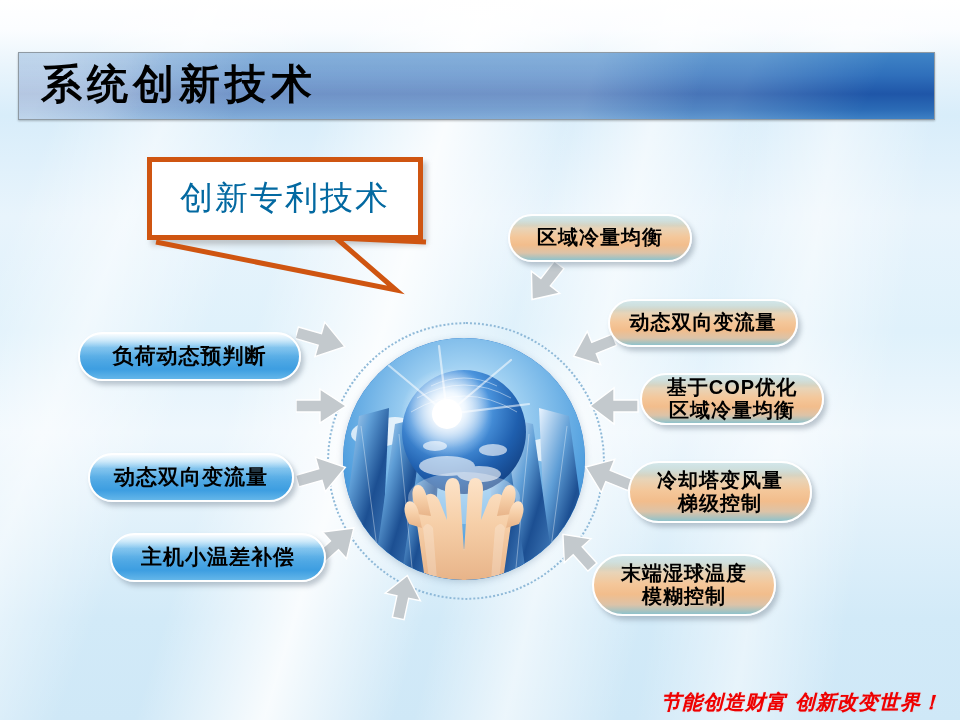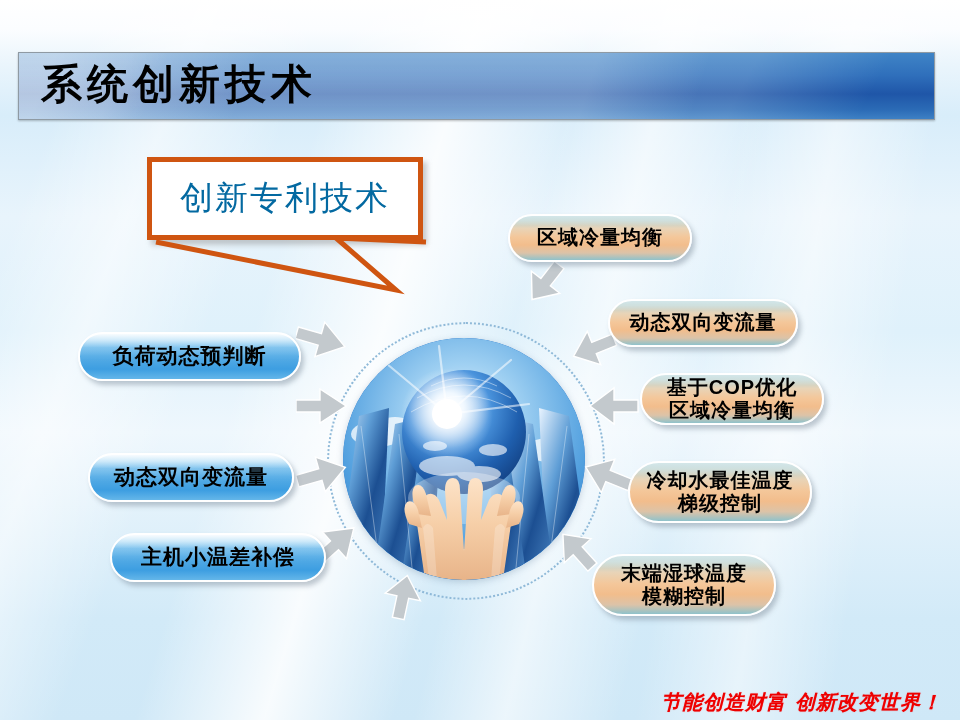--- a/index.html
+++ b/index.html
@@ -385,21 +385,21 @@
     <span class="pill-text">动态双向变流量</span>
   </div>
   <div class="pill pill-warm" style="left:640px; top:373px; width:184px; height:52px; font-size:20px;">
     <span>
       <span class="pill-text">基于COP优化</span>
       <span class="pill-text">区域冷量均衡</span>
     </span>
   </div>
   <div class="pill pill-warm" style="left:628px; top:461px; width:184px; height:62px; font-size:20px;">
     <span>
-      <span class="pill-text">冷却水最佳温度</span>
+      <span class="pill-text">冷却塔变风量</span>
       <span class="pill-text">梯级控制</span>
     </span>
   </div>
   <div class="pill pill-warm" style="left:592px; top:554px; width:184px; height:62px; font-size:20px;">
     <span>
       <span class="pill-text">末端湿球温度</span>
       <span class="pill-text">模糊控制</span>
     </span>
   </div>
 

